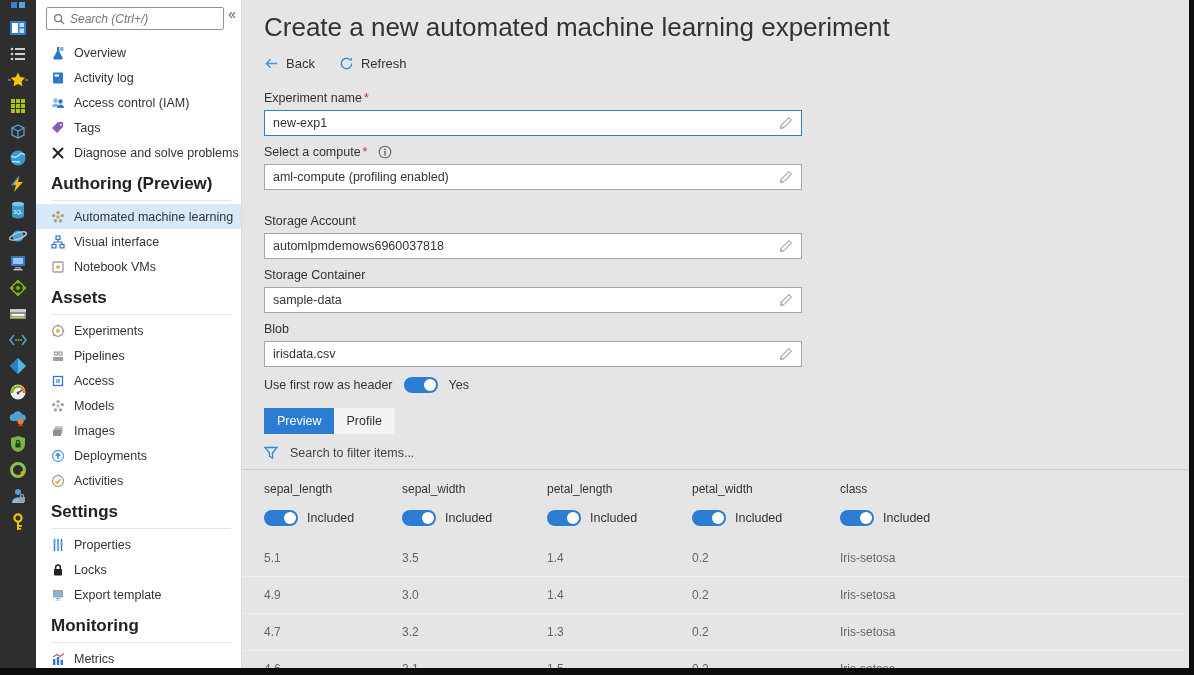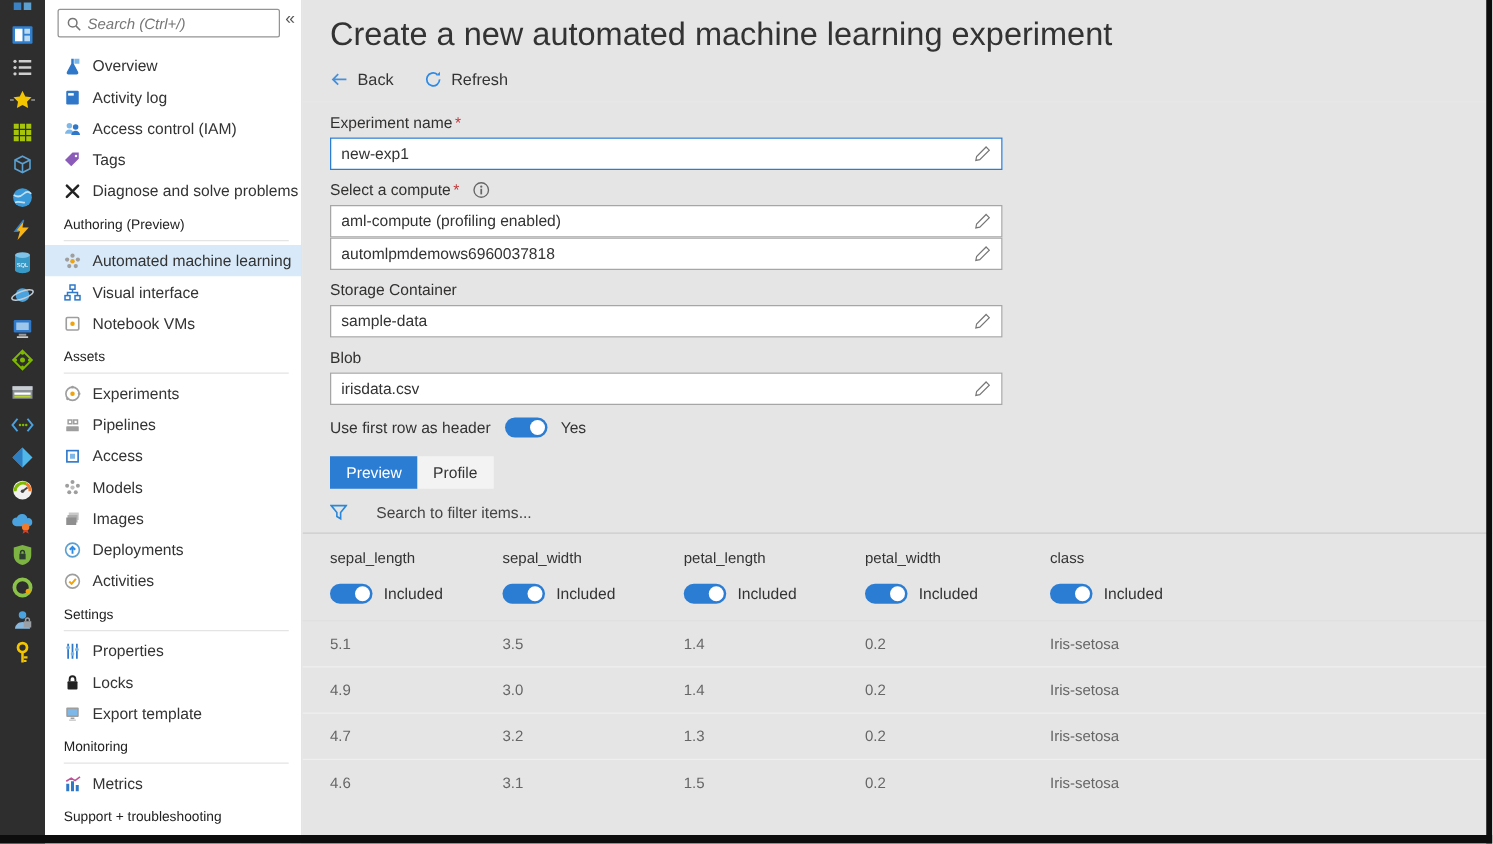--- a/index.html
+++ b/index.html
@@ -20,21 +20,21 @@
   .search-box svg { width:12px; height:12px; flex:0 0 12px; }
   .search-box input { border:0; outline:0; width:100%; font-size:12px; color:#555; background:transparent; font-family:inherit; }
   .search-box input::placeholder { font-style:italic; color:#767676; }
   .collapse { margin-left:4px; color:#555; font-size:14px; line-height:14px; cursor:pointer; }
 
   .menu-item { display:flex; align-items:center; gap:9px; height:25px; padding-left:15px; cursor:pointer; }
   .menu-item.selected { background:var(--selected-bg,#d8eaf9); }
   .mic { width:14px; height:14px; flex:0 0 14px; }
   .mi-label { white-space:nowrap; }
   .section { margin-top:9px; }
-  .section-label { padding-left:15px; font-size:11px; font-weight:400; color:#222; white-space:nowrap; }
+  .section-label { padding-left:15px; font-size:17px; font-weight:700; color:#222; white-space:nowrap; }
   .section-div { height:1px; background:#e4e4e4; margin:6px 10px 3px 15px; }
 
   
   .main { flex:1; padding:10px 0 0 22px; overflow:hidden; position:relative; }
   .page-title { font-size:26px; font-weight:300; color:#333; margin-top:2px; }
   .toolbar { display:flex; align-items:center; gap:24px; margin-top:13px; font-size:13px; color:#333; }
   .toolbar-btn { display:flex; align-items:flex-end; gap:7px; cursor:pointer; }
   .toolbar-btn svg { width:15px; height:15px; }
   .hdr-div { height:1px; background:#e8e8e8; margin:10px 0 0 -22px; }
 
@@ -50,21 +50,21 @@
 
   .toggle-row { display:flex; align-items:center; gap:11px; margin-top:10px; font-size:12.5px; color:#333; }
   .toggle { width:34px; height:16px; border-radius:9px; background:var(--accent,#2b7cd3); position:relative; cursor:pointer; flex:0 0 34px; }
   .toggle .knob { position:absolute; top:2px; right:2px; width:12px; height:12px; border-radius:50%; background:#fff; }
 
   .tabs { display:flex; margin-top:15px; }
   .tab { height:26px; padding:0 13px; display:flex; align-items:center; font-size:12.5px; cursor:pointer; }
   .tab.active { background:var(--accent,#2b7cd3); color:#fff; }
   .tab.inactive { background:#f3f3f3; color:#333;padding-left:12px; }
 
-  .filter-row { display:flex; align-items:flex-start; gap:23px; margin-top:12px; font-size:12.5px; color:#444; cursor:pointer; }
+  .filter-row { display:flex; align-items:flex-start; gap:12px; margin-top:12px; font-size:12.5px; color:#444; cursor:pointer; }
   .filter-row svg { width:14px; height:14px; }
   .filter-div { height:1px; background:#cccccc; margin:9px 0 0 -22px; }
 
   .grid { display:grid; grid-template-columns:160px 145px 145px 148px 1fr; margin-left:-22px; }
   .grid .pad { padding-left:22px; }
   .col-head { font-size:12px; color:#333; padding:12px 0 9px; }
   .tog-cell { display:flex; align-items:center; gap:9px; font-size:12.5px; color:#333; padding:5px 0 13px; }
   .row-div { grid-column:1 / -1; height:1px; background:#e0e0e0; }
   .row-div.light { background:#efefef; }
   .cell { height:36px; display:flex; align-items:center; font-size:12px; color:#666; }
@@ -484,20 +484,23 @@
             <rect x="6.3" y="6" width="1.4" height="4.5" fill="#666"></rect>
           </svg>
       </div>
       <div class="field">
         <input type="text" value="aml-compute (profiling enabled)" style="">
         <svg class="pencil" viewBox="0 0 16 16">
             <path d="M11.3 1.8l2.9 2.9L5.5 13.4l-3.6.7.7-3.6z" fill="none" stroke="#777" stroke-width="1.1"></path>
           </svg>
       </div>
 
+      <div class="f-label gap-lg">
+        <span>Storage Account</span>
+      </div>
       <div class="field">
         <input type="text" value="automlpmdemows6960037818" style="">
         <svg class="pencil" viewBox="0 0 16 16">
             <path d="M11.3 1.8l2.9 2.9L5.5 13.4l-3.6.7.7-3.6z" fill="none" stroke="#777" stroke-width="1.1"></path>
           </svg>
       </div>
 
       <div class="f-label">
         <span>Storage Container</span>
       </div>

